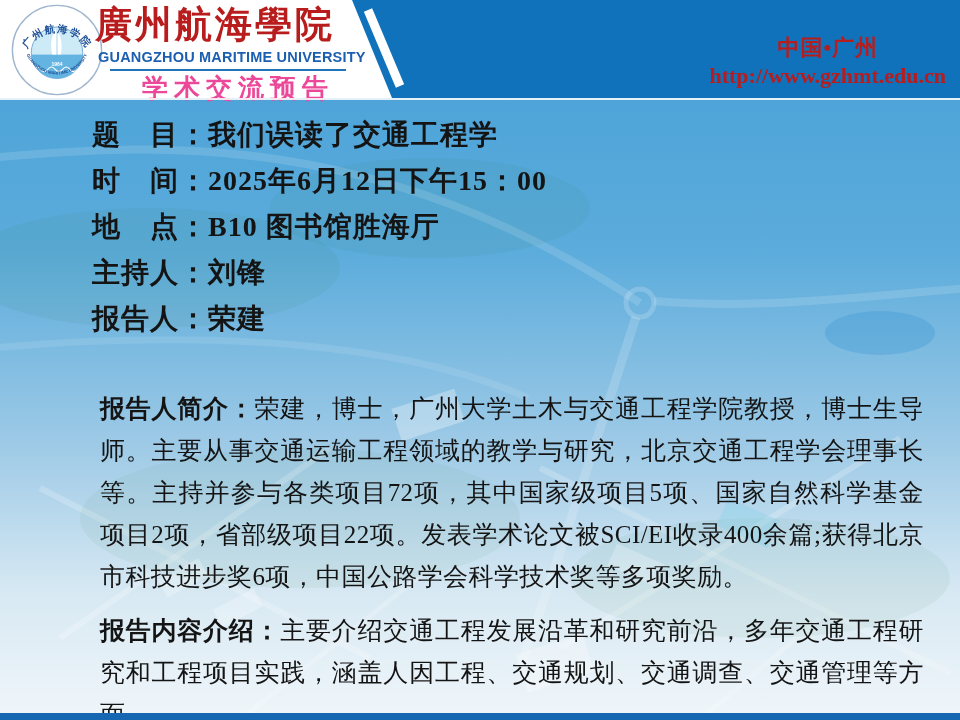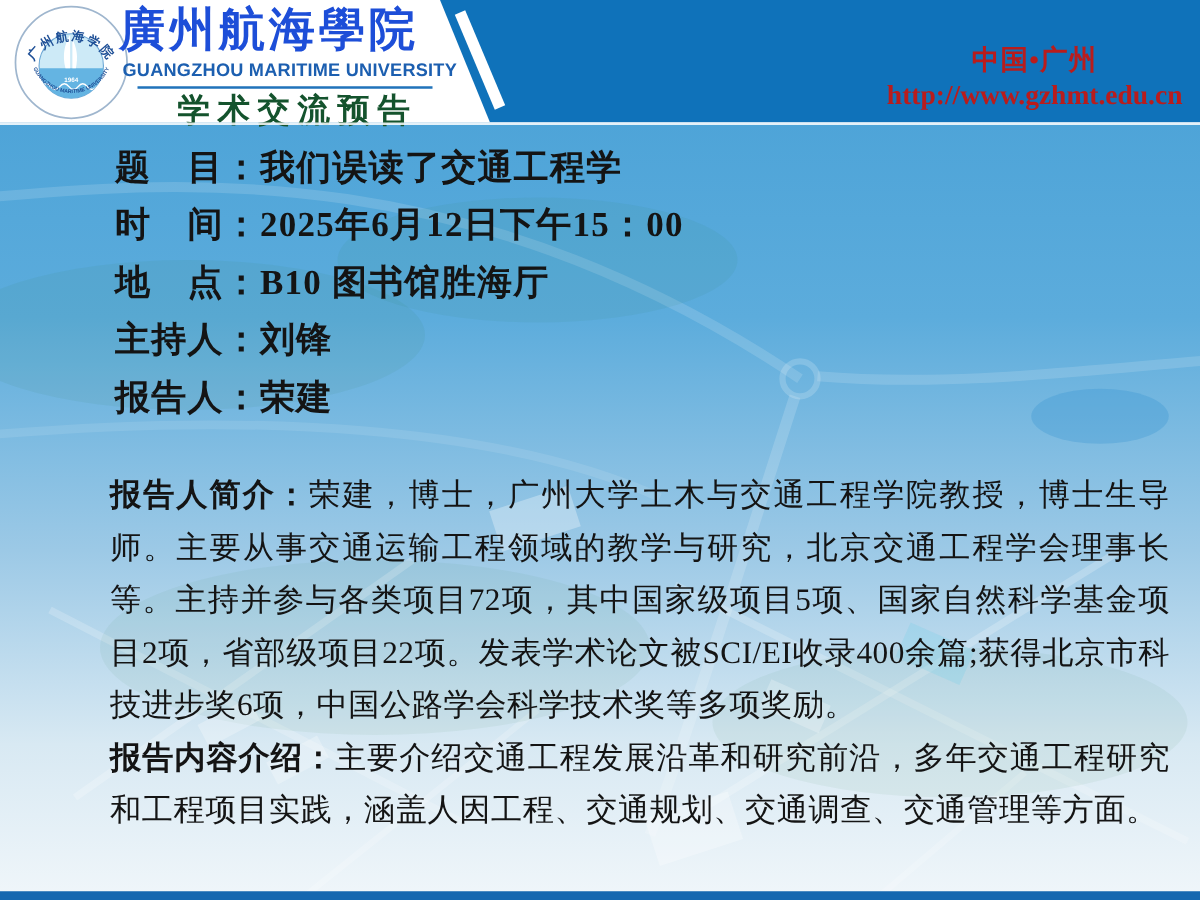--- a/index.html
+++ b/index.html
@@ -8,38 +8,38 @@
     font-family:"Liberation Serif","DejaVu Serif",serif;
     background:#fff;
   }
   
   .header{position:absolute;left:0;top:0;width:960px;height:98px;z-index:3;}
   .header-deco{position:absolute;left:0;top:0;}
   .header-sep{position:absolute;left:0;top:98px;width:960px;height:2px;
     background:rgba(255,255,255,.85);z-index:4;}
   .logo{position:absolute;left:11px;top:4px;width:92px;height:92px;}
   .brand-zh{position:absolute;left:95px;top:6px;font-size:37px;font-weight:bold;
-    color:#1d4ed8;letter-spacing:3px;white-space:nowrap;line-height:1.05;}
+    color:#b91c1c;letter-spacing:3px;white-space:nowrap;line-height:1.05;}
   .brand-en{position:absolute;left:98px;top:49px;font-size:14.5px;font-weight:bold;
     color:#1C5FB0;font-family:"Liberation Sans","DejaVu Sans",sans-serif;
     white-space:nowrap;letter-spacing:.2px;}
   .brand-line{position:absolute;left:110px;top:69px;width:236px;height:2px;background:#2173BA;}
   .brand-banner{position:absolute;left:118px;top:71px;width:240px;text-align:center;
-    font-size:26px;font-weight:bold;color:#14532d;letter-spacing:6px;white-space:nowrap;}
+    font-size:26px;font-weight:bold;color:#ec4899;letter-spacing:6px;white-space:nowrap;}
   .hdr-right{position:absolute;right:14px;top:34px;text-align:center;color:#b91c1c;
     font-weight:bold;line-height:28px;}
   .hdr-region{font-size:22px;letter-spacing:1px;}
   .hdr-site{font-size:22px;}
   
   .body-bg{position:absolute;left:0;top:98px;width:960px;height:622px;z-index:0;}
   .content{position:absolute;left:0;top:98px;width:960px;height:615px;z-index:2;color:#141414;}
   .info-block{position:absolute;left:92px;top:14px;}
   .info-line{font-size:28px;font-weight:bold;line-height:46px;letter-spacing:1px;white-space:nowrap;}
   .paragraphs{position:absolute;left:88px;top:278px;width:848px;}
-  .para{font-size:25px;line-height:42px;text-align:justify;letter-spacing:.4px;margin:0;}
+  .para{font-size:25px;line-height:42px;text-align:justify;letter-spacing:.4px;margin:12px;}
   .para .lead{font-weight:bold;}
   
   .footer-bar{position:absolute;left:0;bottom:0;width:960px;height:7px;background:#1467B0;z-index:3;}
 </style>
 </head>
 <body>
 
 <div class="slide">
 
   <svg class="body-bg" width="960" height="622" viewBox="0 0 960 622">

